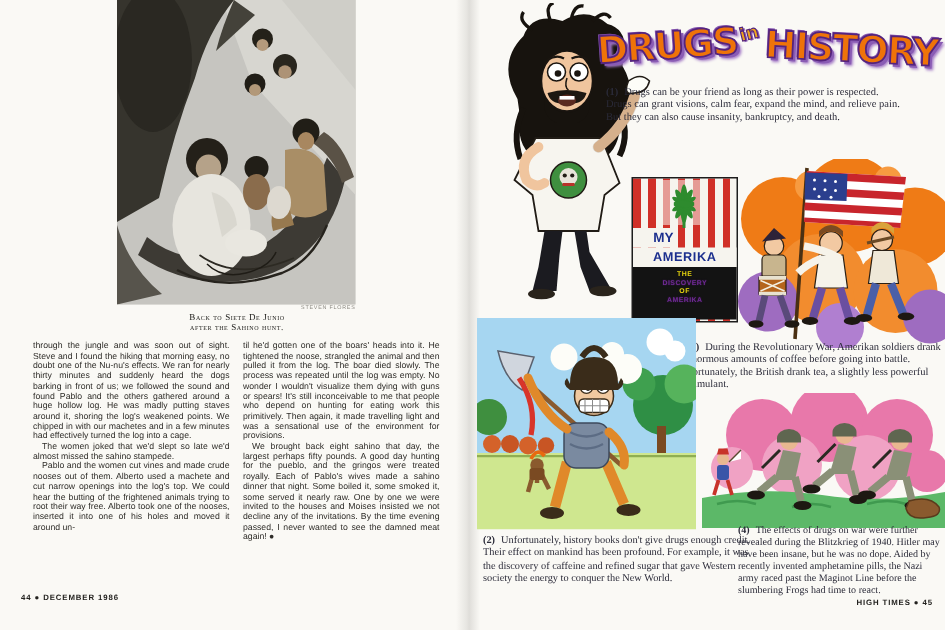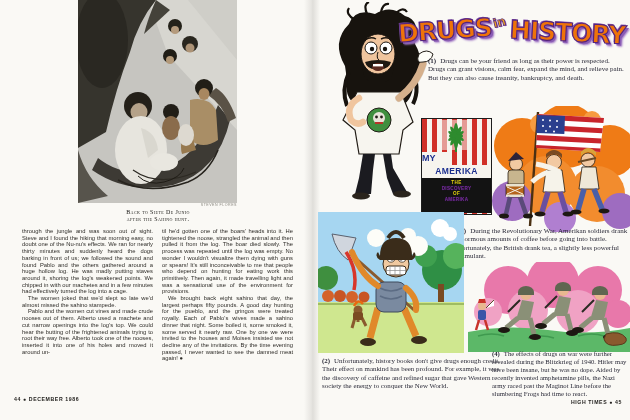--- a/index.html
+++ b/index.html
@@ -32,36 +32,36 @@
   .t-word{display:inline-block;font-size:25px;color:#ee7309;letter-spacing:-1px;
         -webkit-text-stroke:1.2px #55247e;
         text-shadow:2px 2px 0 #8a5cb4, -1px -1px 0 #8a5cb4, 3px 3px 2px #a379c6;}
   .t1{transform:rotate(-4deg);}
   .t3{transform:rotate(3deg) translateY(2px);}
   .t-in{display:inline-block;font-size:12px;color:#f0a51c;transform:rotate(-14deg) translateY(-8px);
         -webkit-text-stroke:.8px #55247e;text-shadow:1px 1px 0 #8a5cb4;}
   .sec{position:absolute;font-family:"Liberation Serif",serif;font-size:7px;
         line-height:8.4px;color:#2a2a38;}
   .sec .num{font-weight:bold;margin-right:4px;}
-  .sec1{left:428px;top:57px;width:196px;}
+  .sec1{left:404px;top:57px;width:196px;}
   .sec3{left:458px;top:227px;width:171px;}
   .sec2{left:322px;top:357px;width:180px;font-size:6.9px;}
   .sec4{left:492px;top:350px;width:138px;font-size:6.7px;line-height:8.1px;}
   .illo{position:absolute;}
   .illo svg{display:block;width:100%;height:100%;}
   .hippie{left:315px;top:2px;width:128px;height:200px;}
   .trio{left:492px;top:106px;width:138px;height:126px;}
   .conq{left:318px;top:212px;width:146px;height:141px;}
   .nazi{left:468px;top:262px;width:162px;height:90px;}
   
   .poster{position:absolute;left:421px;top:118px;width:71px;height:97px;border:1.5px solid #1d1d1d;
         box-sizing:border-box;background:repeating-linear-gradient(90deg,#d03028 0 5px,#f6f4ee 5px 10px);}
   .poster .leaf-zone{position:absolute;left:12px;top:1px;width:44px;height:32px;}
   .poster .band-my{position:absolute;left:0;top:33px;width:27px;height:13px;background:#f6f4ee;
-        color:#1c2f8e;font-weight:bold;font-size:9px;line-height:13px;text-align:left;
+        color:#1c2f8e;font-weight:bold;font-size:9px;line-height:13px;text-align:right;
         font-family:"Liberation Sans",sans-serif;}
   .poster .band-amerika{position:absolute;left:0;top:46px;width:100%;height:13px;background:#f6f4ee;
         color:#1c2f8e;font-weight:bold;font-size:8.5px;line-height:13px;text-align:center;
         letter-spacing:.4px;font-family:"Liberation Sans",sans-serif;}
   .poster .blackbox{position:absolute;left:0;top:59px;width:100%;height:35px;background:#131313;
         text-align:center;font-family:"Liberation Sans",sans-serif;font-weight:bold;padding-top:2px;
         box-sizing:border-box;}
   .poster .blackbox .yel{font-size:4.6px;line-height:5.6px;color:#e6d40e;letter-spacing:.4px;}
   .poster .blackbox .pur{font-size:4.6px;line-height:5.6px;color:#6e2a92;letter-spacing:.3px;
         text-shadow:0 0 1px #4a1b66;}

